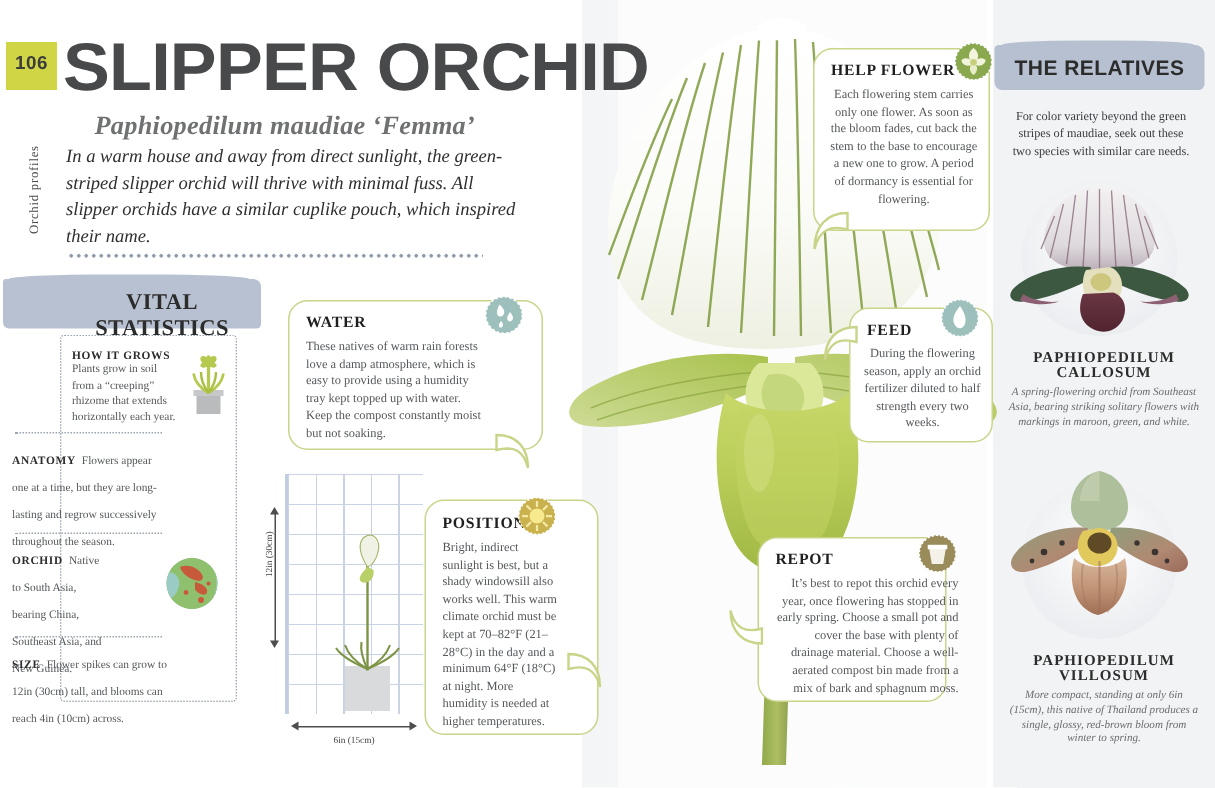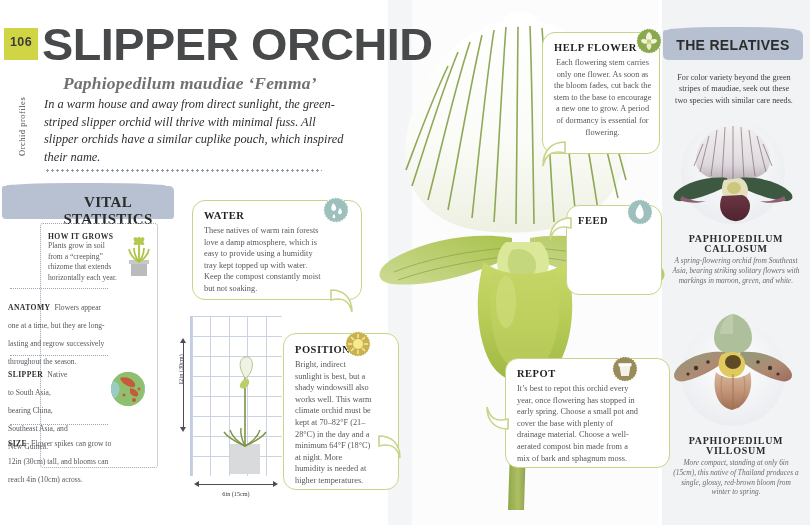--- a/index.html
+++ b/index.html
@@ -364,21 +364,21 @@
   <div class="vs-sep" style="top:288px;"></div>
 
   <div class="vs-item" style="top:296px; position:absolute;">
     <span class="lbl">ANATOMY</span>
     <span class="txt">Flowers appear one at a time, but they are long-lasting and regrow successively throughout the season.</span>
   </div>
 
   <div class="vs-sep" style="top:355px;"></div>
 
   <div class="vs-item" style="top:363px; width:62px; position:absolute;">
-    <span class="lbl">SLIPPER</span>
+    <span class="lbl">ORCHID</span>
     <span class="txt">Native to South Asia, bearing China, Southeast Asia, and New Guinea.</span>
   </div>
   <svg class="icon-globe" style="left:111px; top:372px;" viewBox="0 0 34 34">
     <circle cx="17" cy="17" r="17" fill="#8fc06e"></circle>
     <path d="M0 10 C6 8 10 14 8 20 C6 26 2 28 0 27 Z" fill="#9fd0e0" opacity=".75"></path>
     <path d="M30 6 C34 10 34 20 31 27 L34 27 L34 4 Z" fill="#9fd0e0" opacity=".6"></path>
     <path d="M9 6 C14 4 20 6 23 10 C26 14 23 16 20 15 C15 14 10 10 9 6 Z" fill="#c85a3c"></path>
     <path d="M19 16 C24 17 28 20 27 23 C26 26 21 24 19 21 Z" fill="#c85a3c"></path>
     <circle cx="13" cy="23" r="1.6" fill="#c85a3c"></circle>
     <circle cx="23" cy="28" r="2" fill="#c85a3c"></circle>
@@ -474,31 +474,32 @@
     <circle cx="13" cy="13" r="12.2" fill="none" stroke="#ffffff" stroke-width="1.1" stroke-dasharray="1.4 1.4"></circle>
     <path d="M13 4 C10 6 9 10 11 12 L15 12 C17 10 16 6 13 4 Z" fill="#f2f4dc"></path>
     <path d="M5 12 C7 10 11 11 12 13 L12 15 C9 17 5 15 5 12 Z" fill="#f2f4dc"></path>
     <path d="M21 12 C19 10 15 11 14 13 L14 15 C17 17 21 15 21 12 Z" fill="#f2f4dc"></path>
     <path d="M13 22 C10 20 10 16 12 15 L14 15 C16 16 16 20 13 22 Z" fill="#e9edc9"></path>
     <circle cx="13" cy="13.5" r="2.2" fill="#c6cf7c"></circle>
   </svg>
 
   <div class="callout" style="left:566px; top:205px; width:96px; height:90px;">
     <div class="ctitle" style="position:absolute;left:11px;top:9px;">FEED</div>
+    <div class="cbody" style="position:absolute;left:8px;top:24px;width:80px;text-align:center;">During the flowering season, apply an orchid fertilizer diluted to half strength every two weeks.</div>
   </div>
   <svg style="position:absolute;left:548px;top:216px;width:24px;height:26px;" viewBox="0 0 24 26">
     <path d="M23 2 C10 2 2 10 2 24 C5 12 12 9 23 12 Z" fill="#ffffff" stroke="#c9d488" stroke-width="1.6"></path>
   </svg>
   <svg class="badge" style="left:627px; top:199px;" viewBox="0 0 26 26">
     <circle cx="13" cy="13" r="12.2" fill="#9dc0bd"></circle>
     <circle cx="13" cy="13" r="12.2" fill="none" stroke="#ffffff" stroke-width="1.1" stroke-dasharray="1.4 1.4"></circle>
     <path d="M13 5 C9 10 7.5 14 9.5 17.5 C11.5 21 15 20.5 16.3 17 C17.6 13.5 15.8 9 13 5 Z" fill="#ffffff"></path>
   </svg>
 
-  <div class="callout" style="left:505px; top:358px; width:165px; height:110px;">
+  <div class="callout" style="left:505px; top:358px; width:126px; height:110px;text-align:right;">
     <div class="ctitle" style="position:absolute;left:11px;top:9px;">REPOT</div>
     <div class="cbody" style="position:absolute;left:11px;top:24px;width:122px;">It’s best to repot this orchid every year, once flowering has stopped in early spring. Choose a small pot and cover the base with plenty of drainage material. Choose a well-aerated compost bin made from a mix of bark and sphagnum moss.</div>
   </div>
   <svg style="position:absolute;left:485px;top:405px;width:24px;height:26px;" viewBox="0 0 24 26">
     <path d="M23 24 C10 24 2 16 2 2 C5 14 12 17 23 14 Z" fill="#ffffff" stroke="#c9d488" stroke-width="1.6"></path>
   </svg>
   <svg class="badge" style="left:612px; top:356px;" viewBox="0 0 26 26">
     <circle cx="13" cy="13" r="12.2" fill="#9a8c5a"></circle>
     <circle cx="13" cy="13" r="12.2" fill="none" stroke="#ffffff" stroke-width="1.1" stroke-dasharray="1.4 1.4"></circle>
     <path d="M7.5 10 L18.5 10 L16.8 20 L9.2 20 Z" fill="#f4f2e8"></path>

